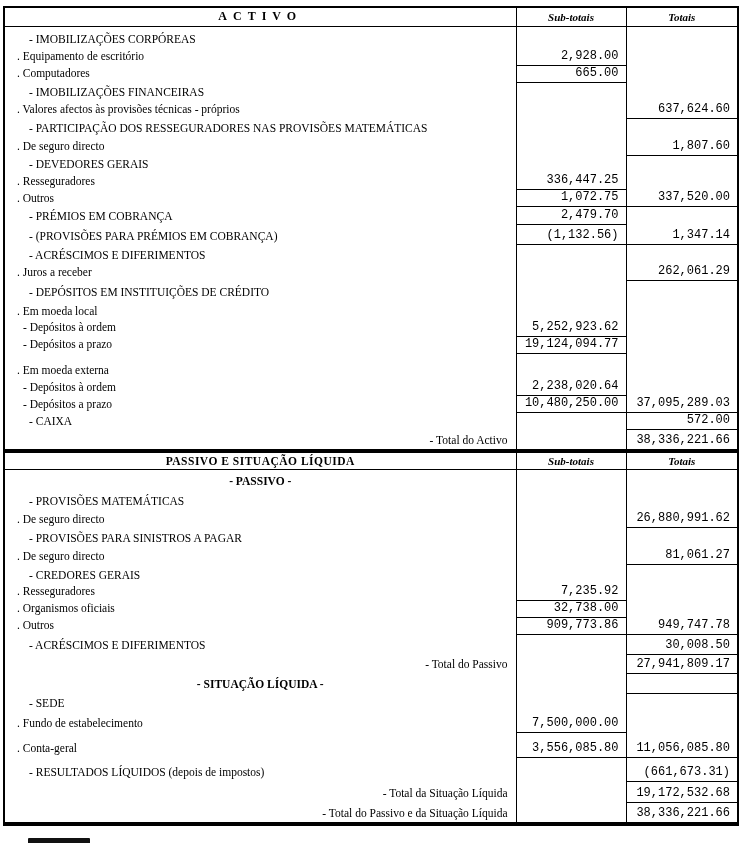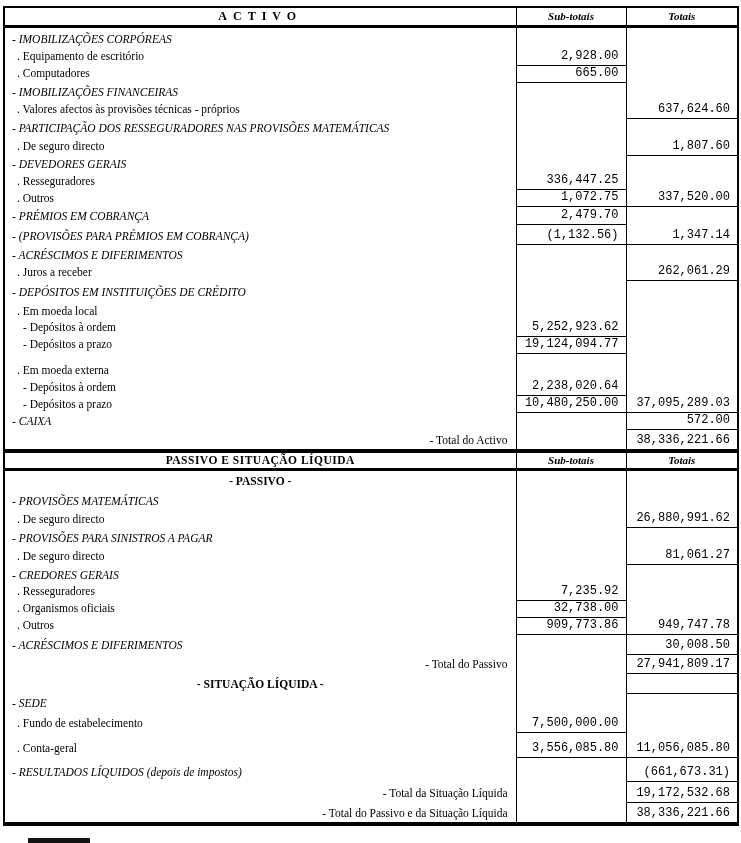--- a/index.html
+++ b/index.html
@@ -22,36 +22,36 @@
     border: 2px solid #000;
     border-bottom-width: 4px;
   }
   col.col1 { width: 512px; }
   col.col2 { width: 110px; }
   col.col3 { width: 112px; }
 
   th, td { padding: 0; overflow: hidden; white-space: nowrap; }
 
   .hrow th {
-    border-bottom: 3px solid #000000;
+    border-bottom: 1px solid #000000;
     height: 19px;
     font-weight: bold;
     text-align: center;
     vertical-align: middle;
     font-size: 11.5px;
     letter-spacing: 0.5px;
   }
   .hrow.divider th { border-top: 4px solid #000; }
   th.title.spaced { letter-spacing: 6px; font-size: 12px; }
   th.colhead { font-size: 11px; letter-spacing: 0; font-style: italic; }
 
   .c2, .c3 { border-left: 1px solid #000; }
 
   td.lbl { font-size: 11.5px; vertical-align: bottom; padding-bottom: 3px; }
-  .s-section { padding-left: 7px; font-style: italic; }
+  .s-section { padding-left: 24px; }
   .s-item { padding-left: 12px; }
   .s-item2 { padding-left: 18px; }
   .s-center { text-align: center; font-weight: bold; padding-left: 0; }
   .s-right { text-align: right; padding-right: 8px; }
 
   td.num {
     font-family: "Liberation Mono", monospace;
     font-size: 12px;
     text-align: right;
     padding-right: 7px;

